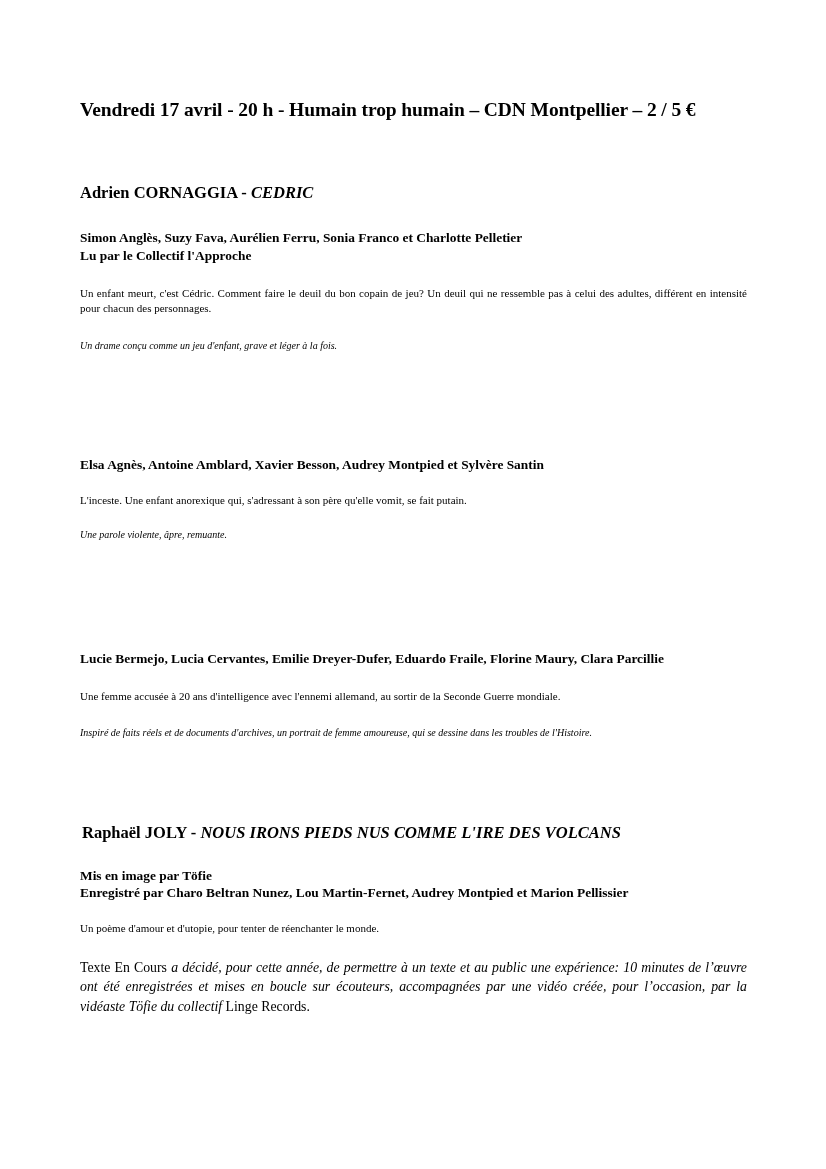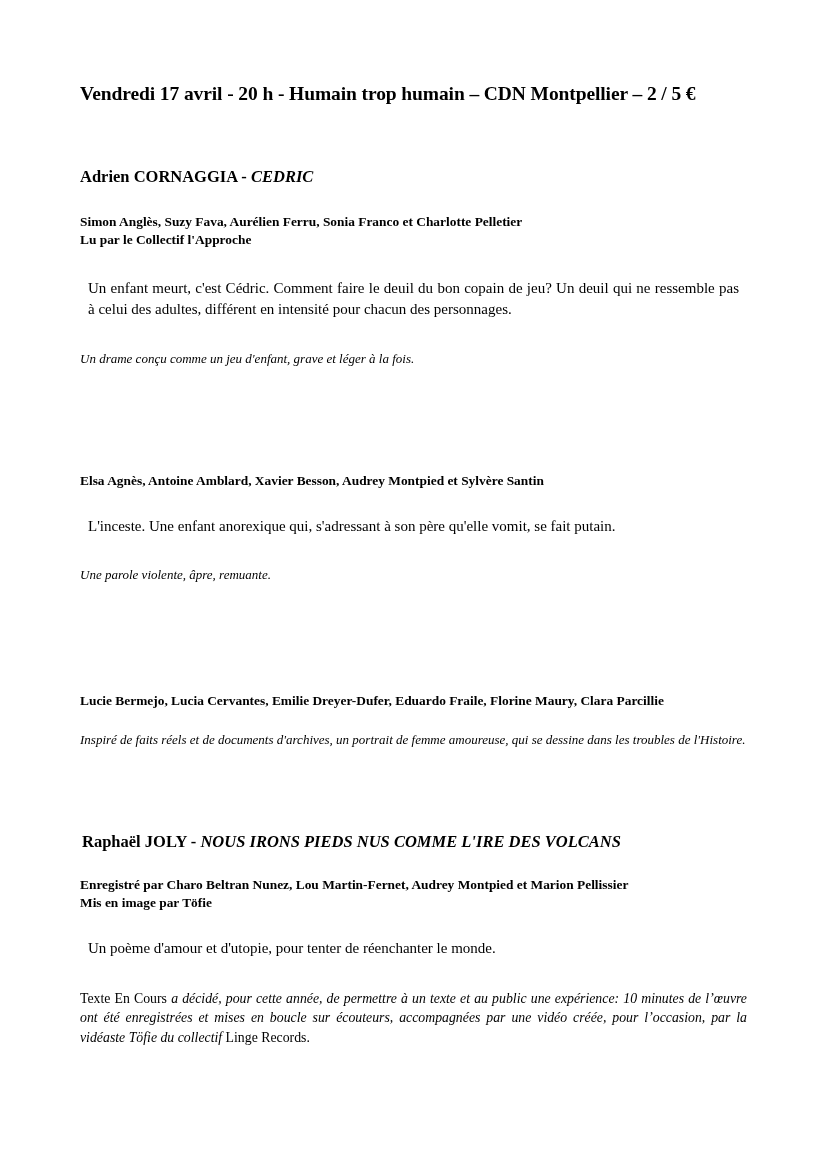--- a/index.html
+++ b/index.html
@@ -17,21 +17,21 @@
   .page {
     position: relative;
     width: 826px;
     height: 1169px;
     background: #ffffff;
     box-sizing: border-box;
   }
   .content {
     position: absolute;
     left: 80px;
-    top: 0;
+    top: 16px;
     width: 667px;
   }
 
   .doc-title {
     font-size: 19.5px;
     font-weight: bold;
     line-height: 1.25;
     letter-spacing: -0.1px;
     margin: 0;
     padding-top: 82px;
@@ -68,28 +68,28 @@
     line-height: 1.32;
     margin: 0;
     padding-top: 26px;
   }
   .credits .credit-line {
     display: block;
     white-space: nowrap;
   }
 
   .synopsis {
-    font-size: 15px;
+    font-size: 11px;
     line-height: 1.42;
-    margin: 8px;
+    margin: 0;
     padding-top: 20px;
     text-align: justify;
   }
   .tagline {
-    font-size: 13px;
+    font-size: 10px;
     font-style: italic;
     line-height: 1.42;
     margin: 0;
     padding-top: 20px;
     text-align: justify;
   }
   .note {
     font-size: 13.8px;
     line-height: 1.42;
     margin: 0;
@@ -133,27 +133,28 @@
         <span class="credit-line">Elsa Agnès, Antoine Amblard, Xavier Besson, Audrey Montpied et Sylvère Santin</span>
       </div>
       <p class="synopsis">L'inceste. Une enfant anorexique qui, s'adressant à son père qu'elle vomit, se fait putain.</p>
       <p class="tagline">Une parole violente, âpre, remuante.</p>
     </div>
 
     <div class="section section-3">
       <div class="credits">
         <span class="credit-line">Lucie Bermejo, Lucia Cervantes, Emilie Dreyer-Dufer, Eduardo Fraile, Florine Maury, Clara Parcillie</span>
       </div>
+      <p class="synopsis">Une femme accusée à 20 ans d'intelligence avec l'ennemi allemand, au sortir de la Seconde Guerre mondiale.</p>
       <p class="tagline">Inspiré de faits réels et de documents d'archives, un portrait de femme amoureuse, qui se dessine dans les troubles de l'Histoire.</p>
     </div>
 
     <div class="section section-4">
       <h2 class="section-heading"><span>Raphaël JOLY</span><span> - </span><span class="play-title">NOUS IRONS PIEDS NUS COMME L'IRE DES VOLCANS</span></h2>
       <div class="credits">
+        <span class="credit-line">Mis en image par Töfie</span>
         <span class="credit-line">Enregistré par Charo Beltran Nunez, Lou Martin-Fernet, Audrey Montpied et Marion Pellissier</span>
-        <span class="credit-line">Mis en image par Töfie</span>
       </div>
       <p class="synopsis">Un poème d'amour et d'utopie, pour tenter de réenchanter le monde.</p>
       <p class="note"><span class="roman">Texte En Cours</span><span class="ital"> a décidé, pour cette année, de permettre à un texte et au public une expérience: 10 minutes de l’œuvre ont été enregistrées et mises en boucle sur écouteurs, accompagnées par une vidéo créée, pour l’occasion, par la vidéaste Töfie du collectif</span><span class="roman"> Linge Records.</span></p>
     </div>
 
   </div>
 </div>
 
 </body></html>

